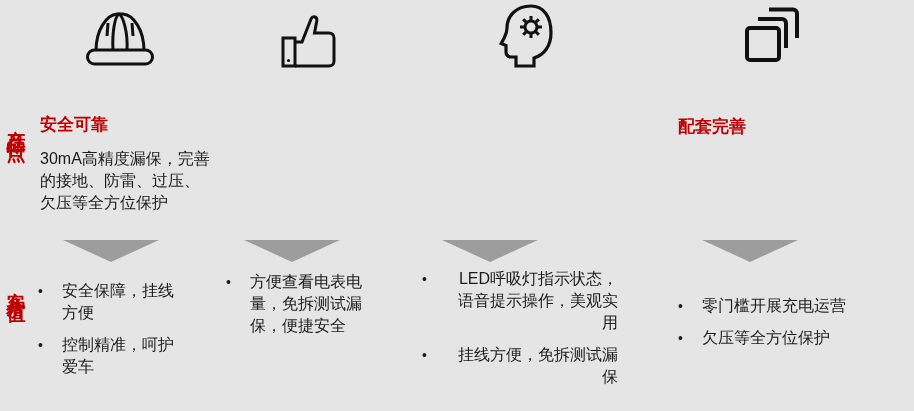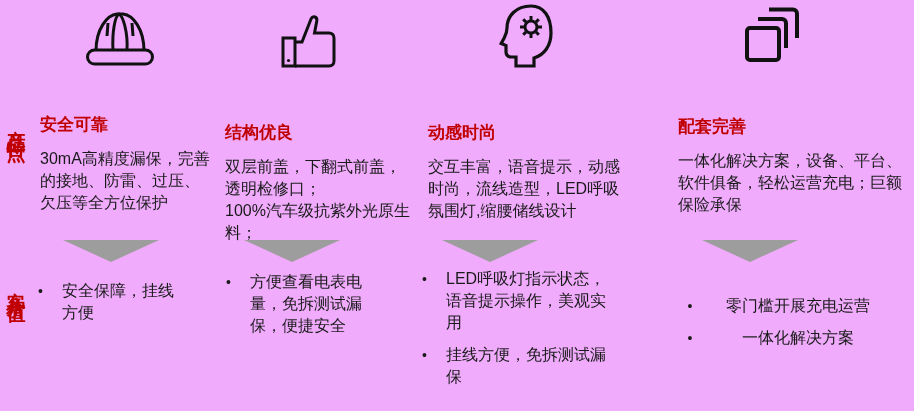--- a/index.html
+++ b/index.html
@@ -3,21 +3,21 @@
 <meta charset="utf-8">
 <style>
   * { margin: 0; padding: 0; box-sizing: border-box; }
   html, body { background: #ffffff; }
   body { font-family: "Liberation Sans", "DejaVu Sans", sans-serif; }
 
   .canvas {
     position: relative;
     width: 914px;
     height: 411px;
-    background: #f0abfc;
+    background: #e5e5e5;
     overflow: hidden;
   }
 
   
   .vlabel {
     position: absolute;
     left: 7px;
     writing-mode: vertical-rl;
     text-orientation: upright;
     color: #C00000;
@@ -70,38 +70,38 @@
   .da1 { left: 63px;  }
   .da2 { left: 244px; }
   .da3 { left: 442px; }
   .da4 { left: 702px; }
 
   
   .bullet-list { position: absolute; }
   .bl1 { left: 38px;  top: 280px; width: 150px; }
   .bl2 { left: 226px; top: 271px; width: 146px; }
   .bl3 { left: 422px; top: 268px; width: 196px; }
-  .bl4 { left: 678px; top: 295px; width: 216px; text-align: center; }
+  .bl4 { left: 678px; top: 295px; width: 216px; }
 
   .bullet-item {
     display: flex;
     margin-bottom: 10px;
     color: #1a1a1a;
     font-size: 16px;
     line-height: 22px;
   }
   .bullet-item .dot {
     flex: 0 0 24px;
     font-size: 14px;
     line-height: 22px;
   }
   .bullet-item .dot::before { content: "\2022"; }
   .bl2 .bullet-item .text { width: 120px; }
   .bl1 .bullet-item .text { width: 124px; }
-  .bl3 .bullet-item .text { width: 172px; }
+  .bl3 .bullet-item .text { width: 172px; text-align: right; }
   .bl4 .bullet-item .text { width: 192px; }
 </style>
 </head>
 <body>
 
 <div class="canvas">
 
   <div class="vlabel features">产品特点</div>
   <div class="vlabel value">客户价值</div>
 
@@ -142,44 +142,38 @@
       <rect x="5" y="22" width="32" height="32" rx="3" stroke="#111" stroke-width="4"></rect>
       <path d="M16 13 L40 13 C42.2 13 44 14.8 44 17 L44 42" stroke="#111" stroke-width="4"></path>
       <path d="M27 3.5 L51 3.5 C53.2 3.5 55 5.3 55 7.5 L55 32" stroke="#111" stroke-width="4"></path>
     </svg>
   </div>
 
   <div class="feature-col fc1">
     <div class="title">安全可靠</div>
     <div class="desc">30mA高精度漏保，完善的接地、防雷、过压、欠压等全方位保护</div>
   </div>
-  <div class="feature-col fc2">
-    <div class="title">结构优良</div>
-    <div class="desc">双层前盖，下翻式前盖，透明检修口；
-100%汽车级抗紫外光原生料；</div>
-  </div>
-  <div class="feature-col fc3">
-    <div class="title">动感时尚</div>
-    <div class="desc">交互丰富，语音提示，动感时尚，流线造型，LED呼吸氛围灯,缩腰储线设计</div>
-  </div>
   <div class="feature-col fc4">
     <div class="title">配套完善</div>
-    <div class="desc">一体化解决方案，设备、平台、软件俱备，轻松运营充电；巨额保险承保</div>
   </div>
 
   <div class="down-arrow da1"></div>
   <div class="down-arrow da2"></div>
   <div class="down-arrow da3"></div>
   <div class="down-arrow da4"></div>
 
   <div class="bullet-list bl1">
     <div class="bullet-item">
       <span class="dot"></span>
       <span class="text">安全保障，挂线方便</span>
     </div>
+    <div class="bullet-item">
+      <span class="dot"></span>
+      <span class="text">控制精准，呵护爱车</span>
+    </div>
   </div>
   <div class="bullet-list bl2">
     <div class="bullet-item">
       <span class="dot"></span>
       <span class="text">方便查看电表电量，免拆测试漏保，便捷安全</span>
     </div>
   </div>
   <div class="bullet-list bl3">
     <div class="bullet-item">
       <span class="dot"></span>
@@ -190,17 +184,17 @@
       <span class="text">挂线方便，免拆测试漏保</span>
     </div>
   </div>
   <div class="bullet-list bl4">
     <div class="bullet-item">
       <span class="dot"></span>
       <span class="text">零门槛开展充电运营</span>
     </div>
     <div class="bullet-item">
       <span class="dot"></span>
-      <span class="text">一体化解决方案</span>
+      <span class="text">欠压等全方位保护</span>
     </div>
   </div>
 
 </div>
 
 </body></html>

